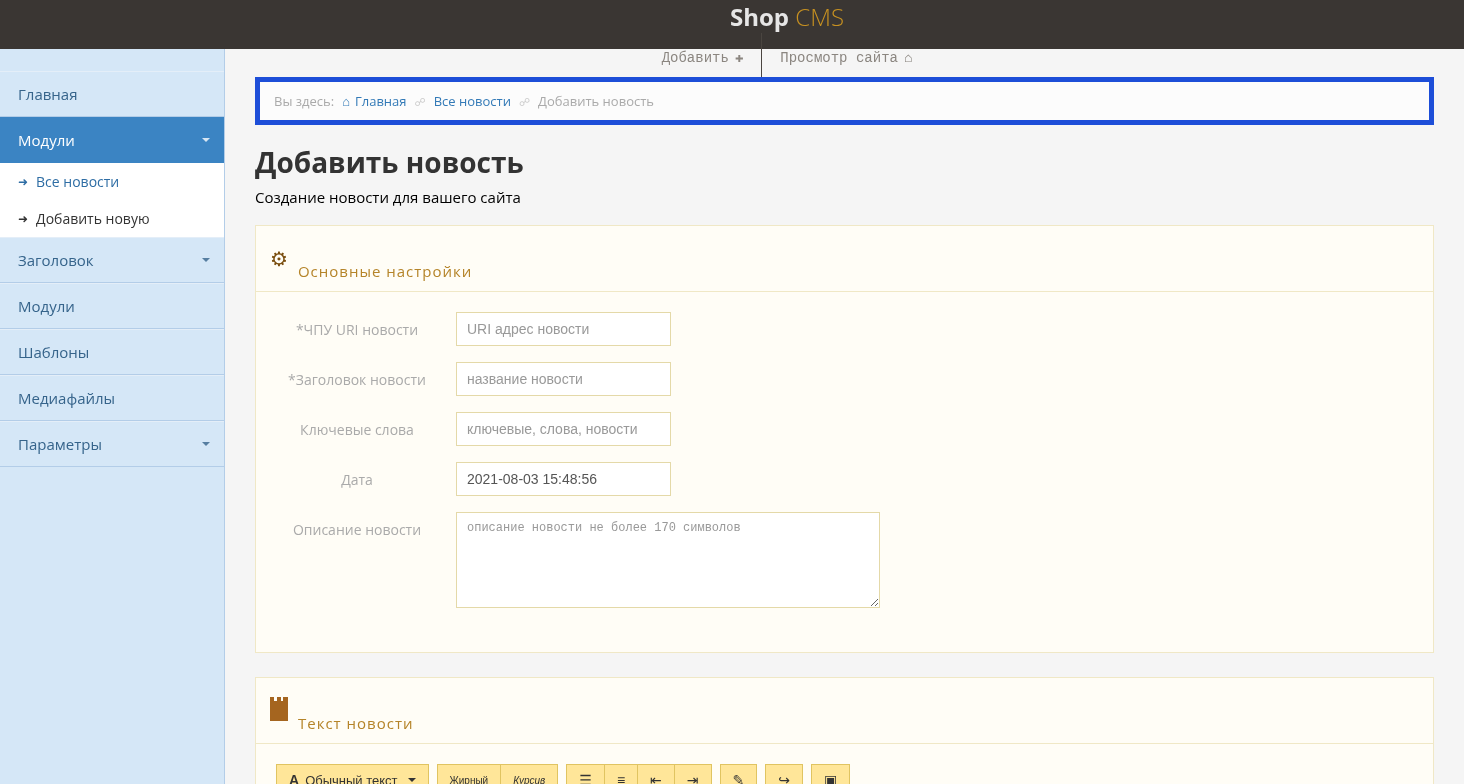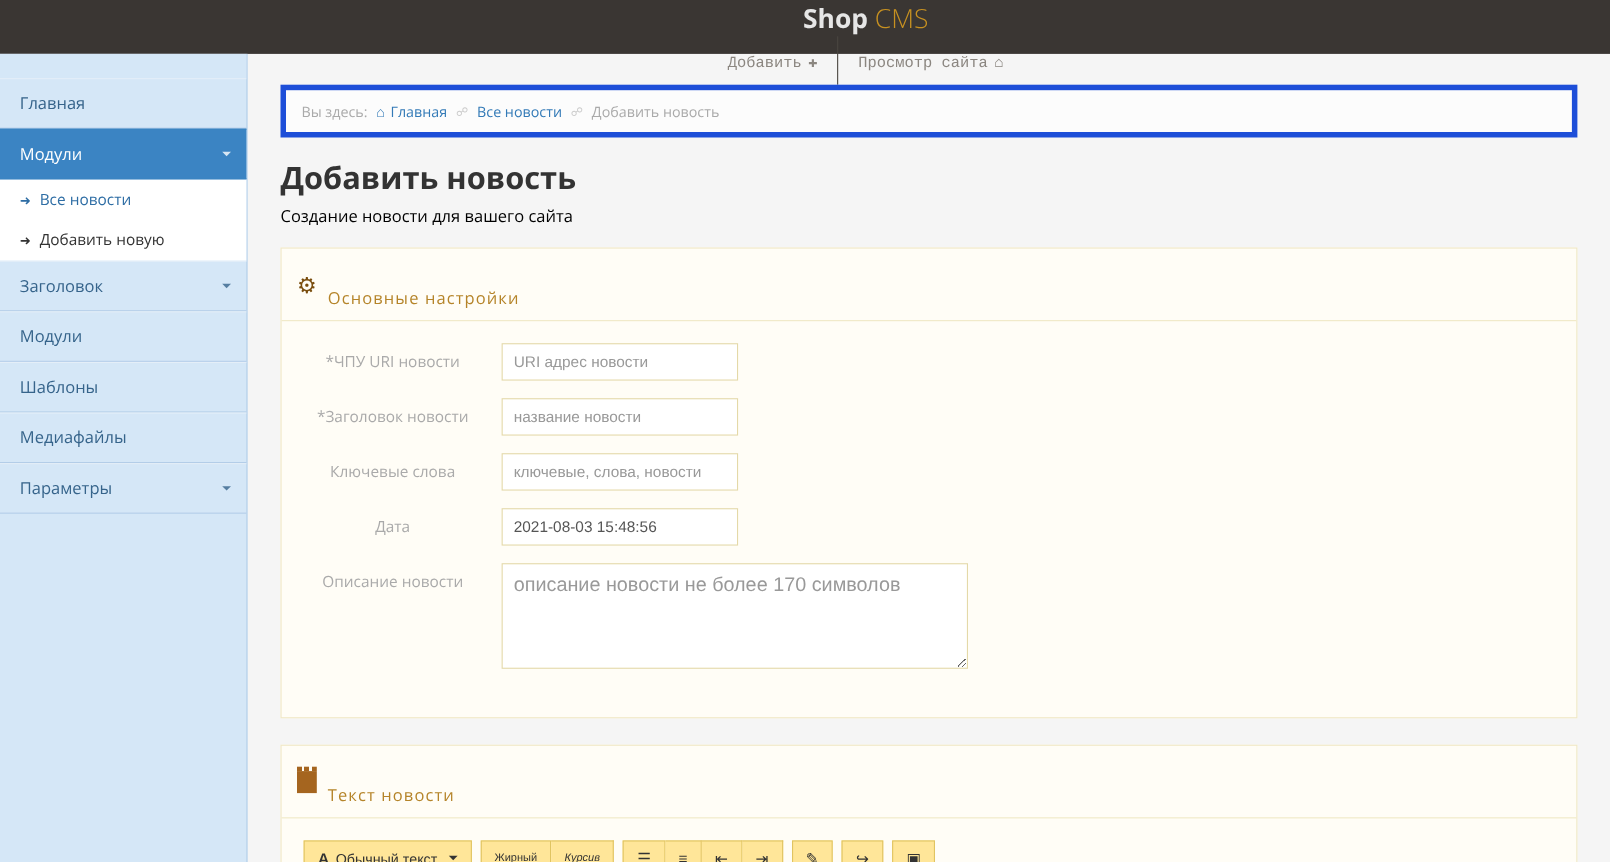--- a/index.html
+++ b/index.html
@@ -45,21 +45,21 @@
 .castle-icon { display: inline-block; width: 18px; height: 20px; background: #a5651f; position: relative; }
 .castle-icon::before { content: ""; position: absolute; top: -4px; left: 0; right: 0; height: 4px; background: linear-gradient(to right,#a5651f 25%, transparent 25%, transparent 37.5%, #a5651f 37.5%, #a5651f 62.5%, transparent 62.5%, transparent 75%, #a5651f 75%); }
 .panel-title { color: #b58429; letter-spacing: 1px; font-size: 15px; margin-top: 25px; }
 .panel-body { padding: 20px 20px 28px; }
 
 
 .form-row { display: flex; align-items: flex-start; margin-bottom: 16px; }
 .form-label { width: 180px; text-align: center; padding-right: 18px; padding-top: 8px; color: #aaa; font-size: 14px; }
 .form-input { width: 215px; height: 34px; border: 1px solid #e4d9a8; background: #fff; padding: 6px 10px; font-size: 14px; color: #555; }
 .form-input::placeholder { color: #999; }
-.form-textarea { width: 424px; height: 96px; border: 1px solid #e4d9a8; background: #fff; padding: 8px 10px; font-size: 18px; color: #555; resize: both; font-family: Liberation Sans, sans-serif; }
+.form-textarea { width: 424px; height: 96px; border: 1px solid #e4d9a8; background: #fff; padding: 8px 10px; font-size: 12px; color: #555; resize: both; font-family: Liberation Mono, monospace; }
 .form-textarea::placeholder { color: #999; }
 
 
 .ed-toolbar { display: flex; gap: 8px; margin-bottom: 8px; flex-wrap: wrap; }
 .btn-grp { display: inline-flex; }
 .ed-btn { background: #ffe699; border: 1px solid #e0c461; color: #333; padding: 6px 12px; font-size: 13px; display: inline-flex; align-items: center; gap: 6px; cursor: pointer; height: 32px; }
 .btn-grp .ed-btn:not(:first-child) { border-left: none; }
 .ed-btn .caret-dn { width: 0; height: 0; border-left: 4px solid transparent; border-right: 4px solid transparent; border-top: 4px solid #333; margin-left: 4px; }
 .ed-btn.bold { font-weight: 400; font-size: 10px; }
 .ed-btn.italic { font-style: italic; font-size: 10px; }

